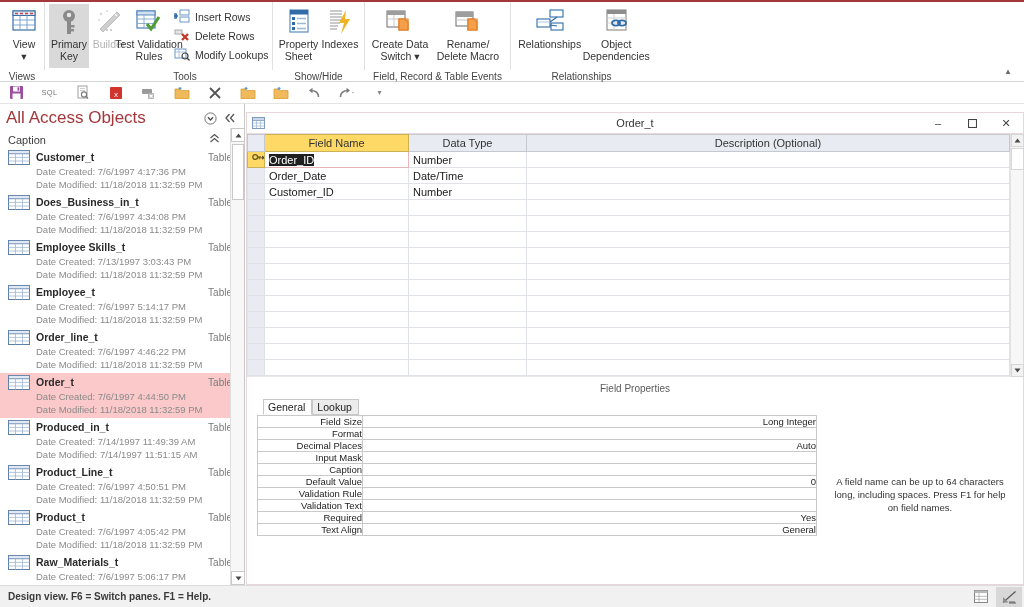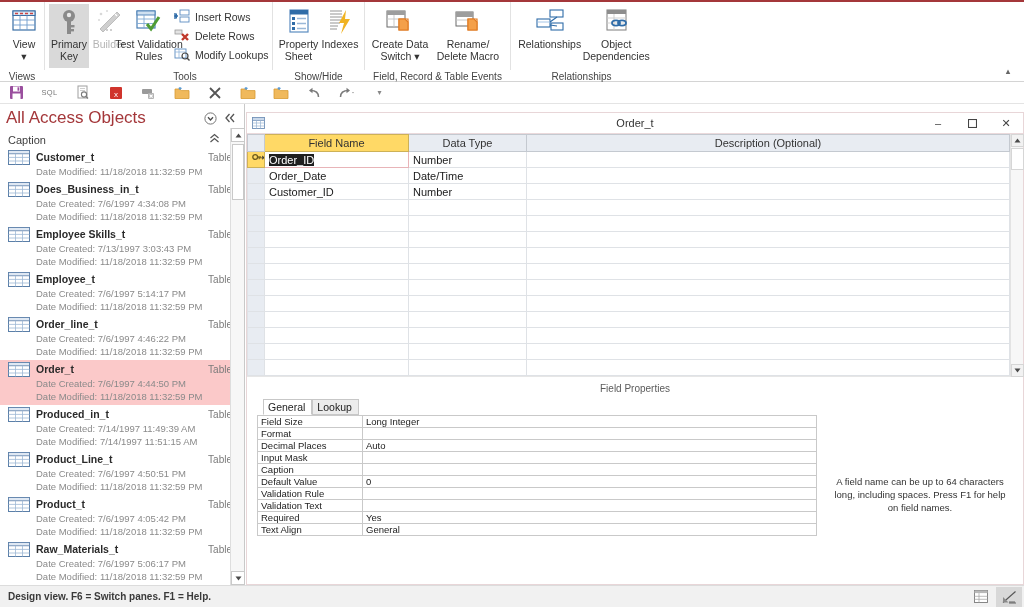--- a/index.html
+++ b/index.html
@@ -136,21 +136,21 @@
 
   
   #fp { position: relative; height: 207px; background: #fff; }
   #fp-title { text-align: center; font-size: 10px; color: #5b5b5b; padding-top: 6px; }
   #fp-tabs { display: flex; align-items: flex-end; height: 15px; margin: 6px 0 0 16px; }
   .fp-tab { font-size: 10.5px; padding: 1px 6px 1px 4px; color:#222; cursor: default; }
   .fp-tab.active { background:#fff; border:1px solid #c7c7c7; border-bottom: 1px solid #fff;
                    position: relative; z-index: 2; }
   .fp-tab.inactive { background:#ececec; border:1px solid #c7c7c7; }
   #fp-body { display: flex; }
-  table.props { border-collapse: collapse; table-layout: fixed; width: 560px; margin-left: 10px; }
+  table.props { border-collapse: collapse; table-layout: fixed; width: 560px; margin-left: 10px; text-align: right; }
   table.props td { height: 12px; font-size: 9.5px; color: #222; border: 1px solid #c9c9c9;
                    padding: 0 0 0 3px; background: #fff; }
   td.pname { width: 105px; }
   #fp-help { flex: 1; font-size: 9.5px; color: #333; text-align: center;
              padding: 60px 14px 0 14px; line-height: 13px; }
 
   
   #status {
     position: absolute; left: 0; bottom: 0; width: 1024px; height: 22px;
     background: #f1f1f1; border-top: 1px solid #dcdcdc;
@@ -469,20 +469,21 @@
         <div class="nav-item">
           <div class="row1">
             <span class="nav-tbl-ico"><svg width="22" height="15" viewBox="0 0 22 15">
   <rect x="0.5" y="0.5" width="21" height="14" fill="#ffffff" stroke="#5b7fa8" stroke-width="1"></rect>
   <rect x="0.5" y="0.5" width="21" height="3.3" fill="#dfe8f3" stroke="#5b7fa8" stroke-width="0.8"></rect>
   <path d="M0.5 7.4h21M0.5 11h21M7.5 3.8v10.7M14.5 3.8v10.7" stroke="#9db7d4" stroke-width="0.8"></path>
 </svg></span>
             <span class="nav-name">Customer_t</span>
             <span class="nav-type">Table</span>
           </div>
+          <div class="nav-meta">Date Created: 7/6/1997 4:17:36 PM</div>
           <div class="nav-meta">Date Modified: 11/18/2018 11:32:59 PM</div>
         </div>
         <div class="nav-item">
           <div class="row1">
             <span class="nav-tbl-ico"><svg width="22" height="15" viewBox="0 0 22 15">
   <rect x="0.5" y="0.5" width="21" height="14" fill="#ffffff" stroke="#5b7fa8" stroke-width="1"></rect>
   <rect x="0.5" y="0.5" width="21" height="3.3" fill="#dfe8f3" stroke="#5b7fa8" stroke-width="0.8"></rect>
   <path d="M0.5 7.4h21M0.5 11h21M7.5 3.8v10.7M14.5 3.8v10.7" stroke="#9db7d4" stroke-width="0.8"></path>
 </svg></span>
             <span class="nav-name">Does_Business_in_t</span>

